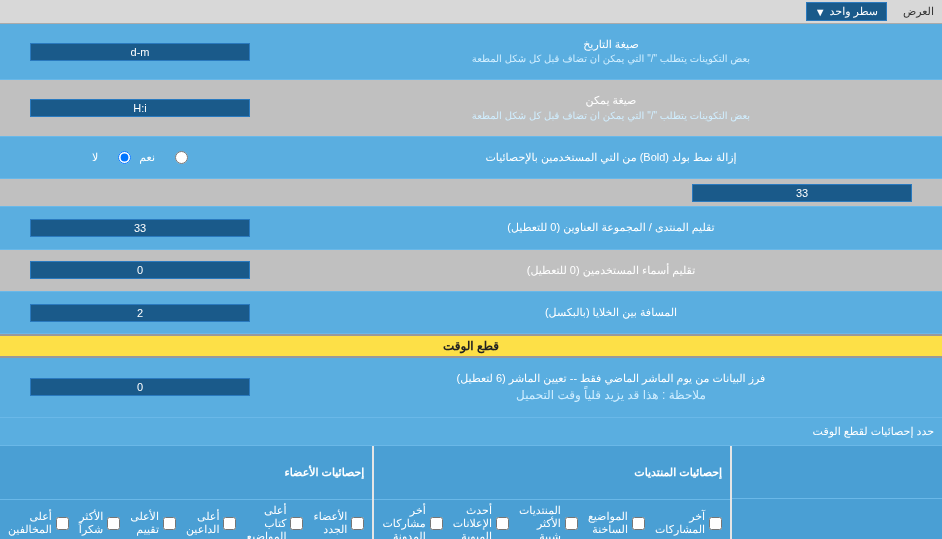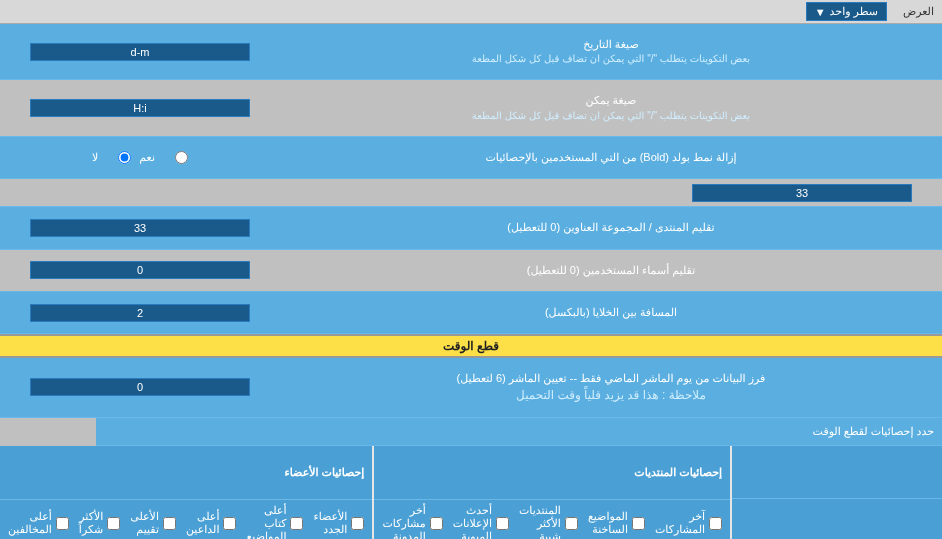--- a/index.html
+++ b/index.html
@@ -93,21 +93,21 @@
     }
     .stats-col {
       flex: 1;
       border-left: 2px solid #e5e5e5;
     }
     .stats-col:last-child {
       border-left: none;
     }
     .limit-row {
       display: flex;
-      width: 846px;
+      width: 942px;
       background: #5aaee0;
       border-bottom: 1px solid #6ab8e8;
       min-height: 28px;
       align-items: center;
     }
     .limit-label {
       flex: 1;
       padding: 4px 8px;
       color: #fff;
       font-size: 11px;

